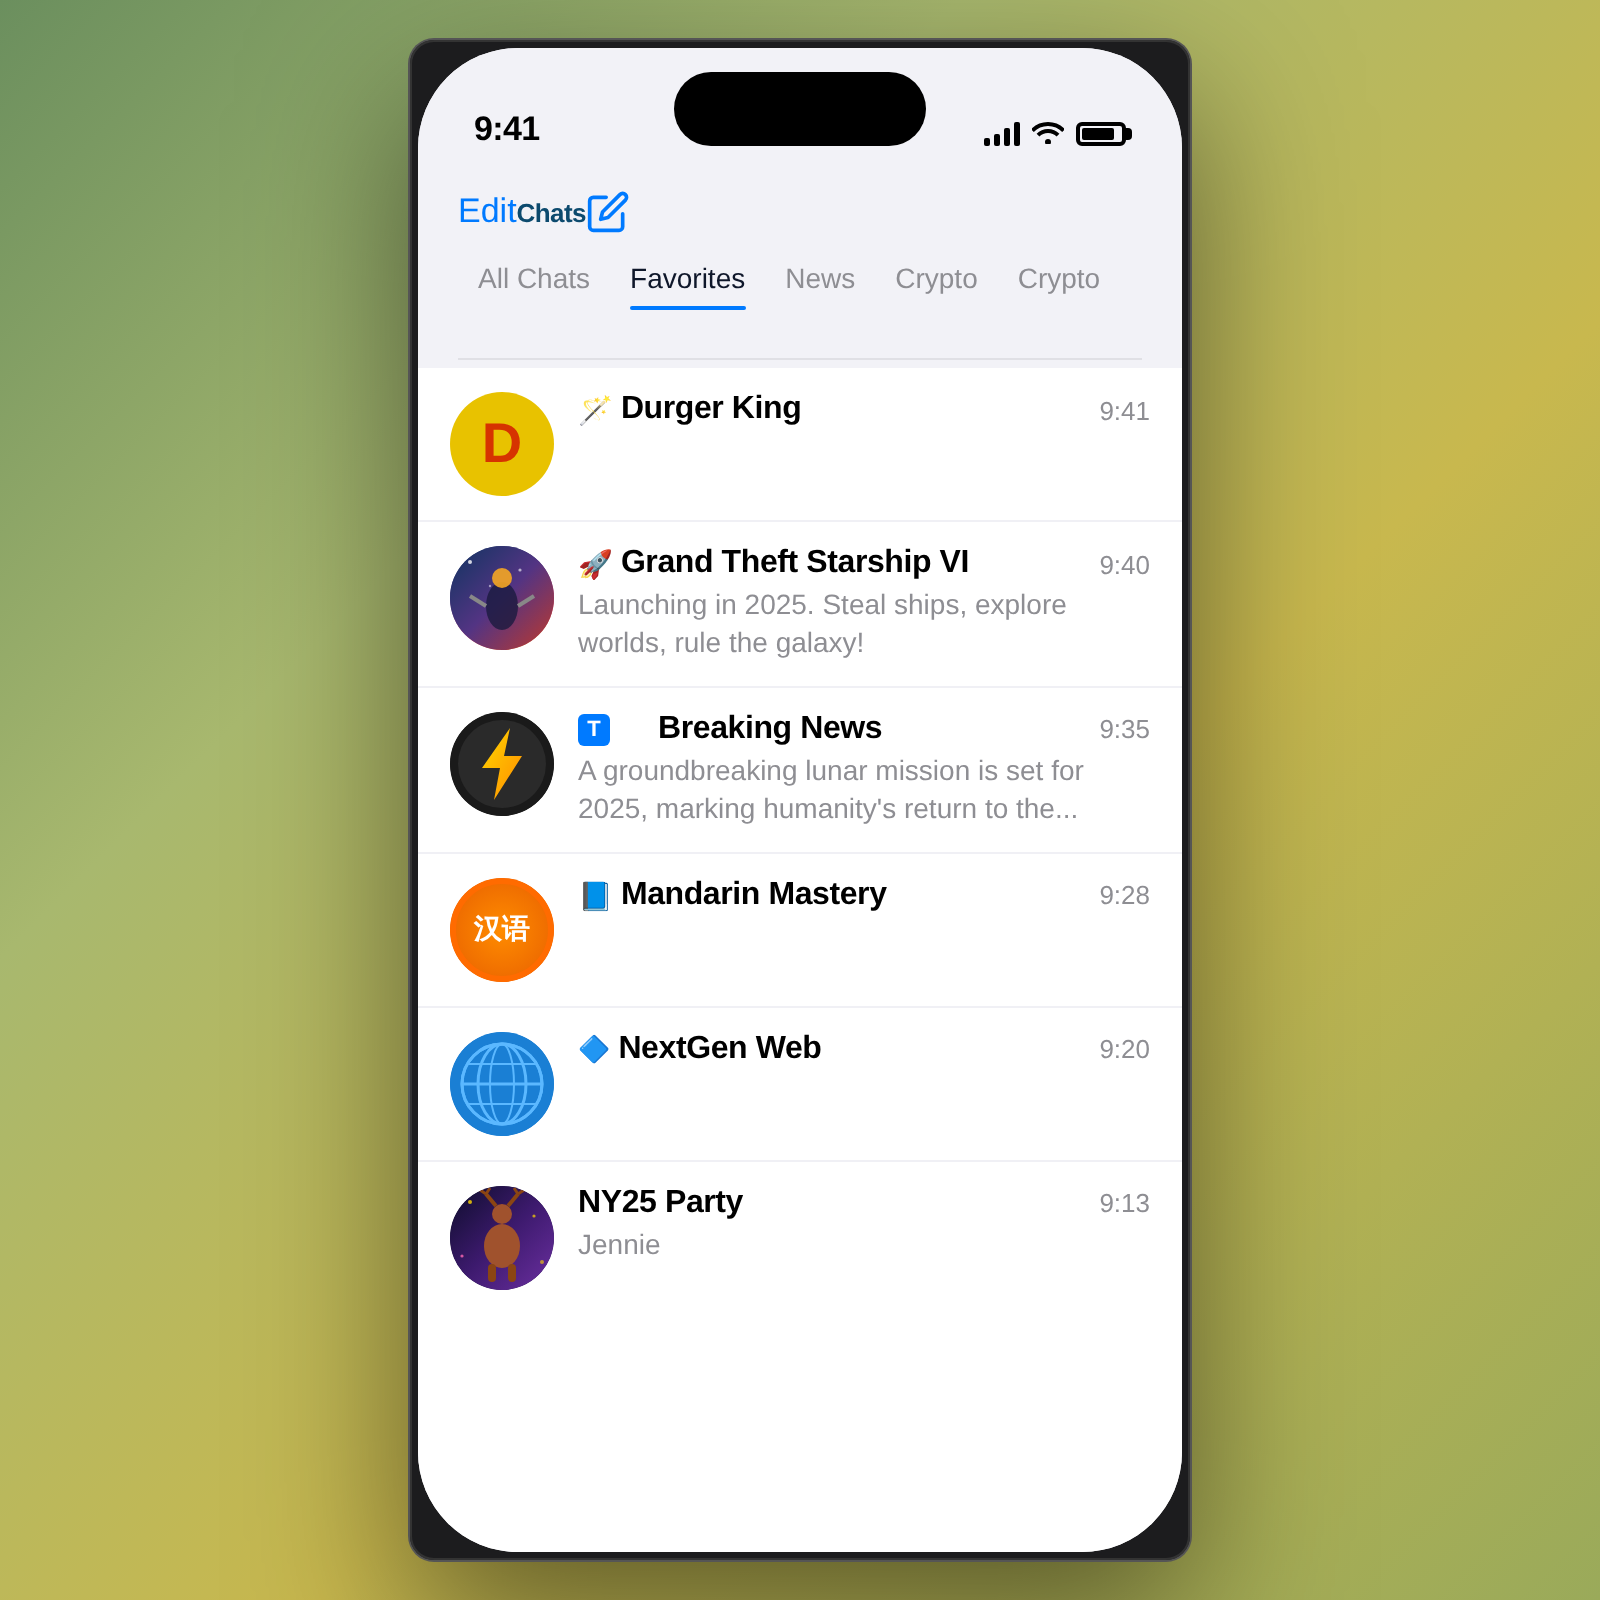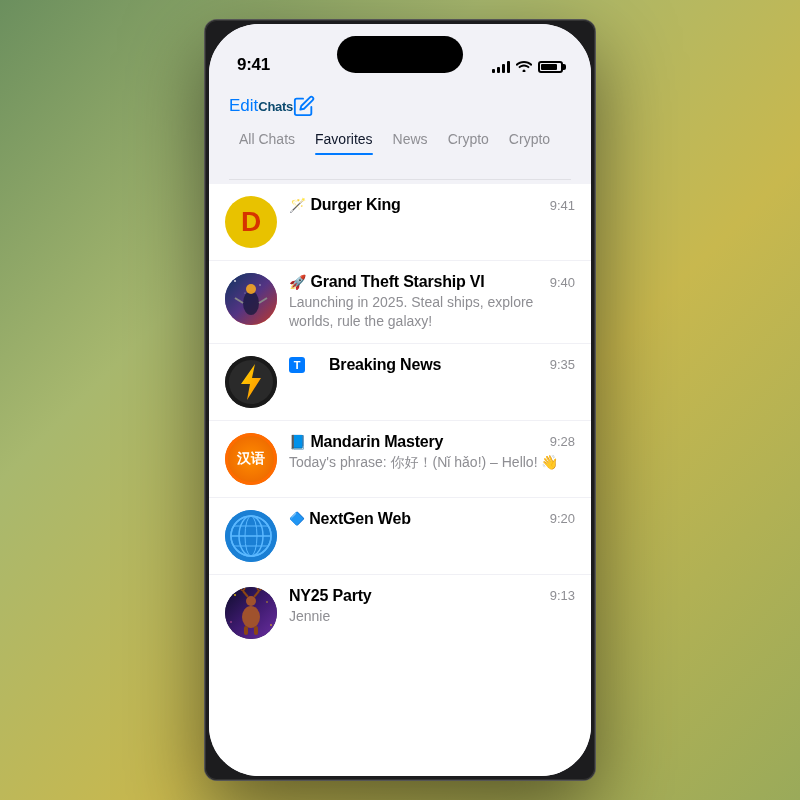--- a/index.html
+++ b/index.html
@@ -412,37 +412,36 @@
           </div>
         </div>
         <div class="chat-content">
           <div class="chat-top-row">
             <div class="chat-name-row">
               <span class="chat-icon" style="background:#007aff;color:#fff;font-size:11px;font-weight:700;width:16px;height:16px;border-radius:3px;display:inline-flex;align-items:center;justify-content:center;">T</span>
               <span class="chat-name" style="margin-left:20px;">Breaking News</span>
             </div>
             <span class="chat-time">9:35</span>
           </div>
+          <div class="chat-preview">A groundbreaking lunar mission is set for 2025, marking humanity's return to the...</div>
         </div>
       </div>
 
       <div class="chat-item">
         <div class="avatar" style="background:radial-gradient(circle,#ff8c00,#e65c00);overflow:hidden;">
           <div style="width:100%;height:100%;display:flex;align-items:center;justify-content:center;color:#fff;font-size:14px;font-weight:700;border:3px solid #ff6b00;border-radius:50%;">汉语</div>
         </div>
         <div class="chat-content">
           <div class="chat-top-row">
             <div class="chat-name-row">
               <span class="chat-icon">📘</span>
               <span class="chat-name">Mandarin Mastery</span>
             </div>
             <span class="chat-time">9:28</span>
           </div>
-          <div class="chat-preview">Today's phrase:
-你好！(Nǐ hǎo!) – Hello! 👋</div>
         </div>
       </div>
 
       <div class="chat-item">
         <div class="avatar" style="overflow:hidden;background:#1a7fd4;">
           <svg viewBox="0 0 52 52" width="52" height="52">
             <circle cx="26" cy="26" r="26" fill="#1a7fd4"></circle>
 
             <circle cx="26" cy="26" r="20" fill="none" stroke="#5bb8ff" stroke-width="1.5"></circle>
             <ellipse cx="26" cy="26" rx="12" ry="20" fill="none" stroke="#5bb8ff" stroke-width="1.5"></ellipse>

